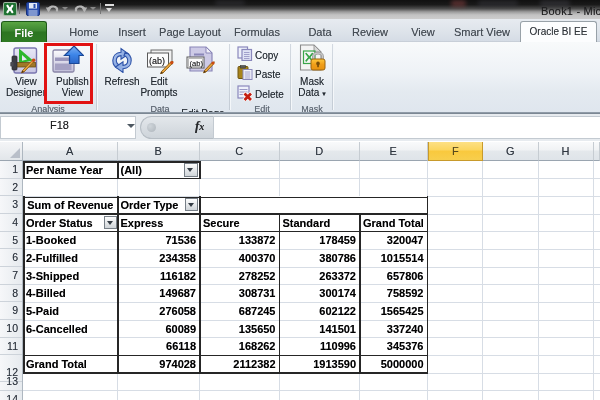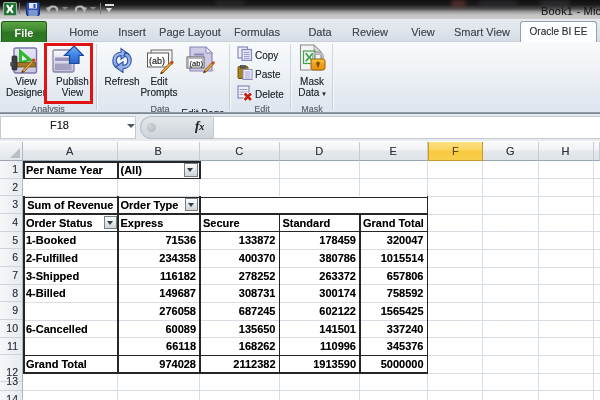--- a/index.html
+++ b/index.html
@@ -343,20 +343,21 @@
       <div class="cell" style="left: 26px; top: 127.502px; width: 88.5px;">3-Shipped</div>
       <div class="cell num" style="left: 119.5px; top: 127.502px; width: 76.5px;">116182</div>
       <div class="cell num" style="left: 202px; top: 127.502px; width: 73.5px;">278252</div>
       <div class="cell num" style="left: 281.5px; top: 127.502px; width: 74.5px;">263372</div>
       <div class="cell num" style="left: 362px; top: 127.502px; width: 61.5px;">657806</div>
       <div class="cell" style="left: 26px; top: 145.169px; width: 88.5px;">4-Billed</div>
       <div class="cell num" style="left: 119.5px; top: 145.169px; width: 76.5px;">149687</div>
       <div class="cell num" style="left: 202px; top: 145.169px; width: 73.5px;">308731</div>
       <div class="cell num" style="left: 281.5px; top: 145.169px; width: 74.5px;">300174</div>
       <div class="cell num" style="left: 362px; top: 145.169px; width: 61.5px;">758592</div>
+      <div class="cell" style="left: 26px; top: 162.836px; width: 88.5px;">5-Paid</div>
       <div class="cell num" style="left: 119.5px; top: 162.836px; width: 76.5px;">276058</div>
       <div class="cell num" style="left: 202px; top: 162.836px; width: 73.5px;">687245</div>
       <div class="cell num" style="left: 281.5px; top: 162.836px; width: 74.5px;">602122</div>
       <div class="cell num" style="left: 362px; top: 162.836px; width: 61.5px;">1565425</div>
       <div class="cell" style="left: 26px; top: 180.503px; width: 88.5px;">6-Cancelled</div>
       <div class="cell num" style="left: 119.5px; top: 180.503px; width: 76.5px;">60089</div>
       <div class="cell num" style="left: 202px; top: 180.503px; width: 73.5px;">135650</div>
       <div class="cell num" style="left: 281.5px; top: 180.503px; width: 74.5px;">141501</div>
       <div class="cell num" style="left: 362px; top: 180.503px; width: 61.5px;">337240</div>
       <div class="cell num" style="left: 119.5px; top: 198.17px; width: 76.5px;">66118</div>

